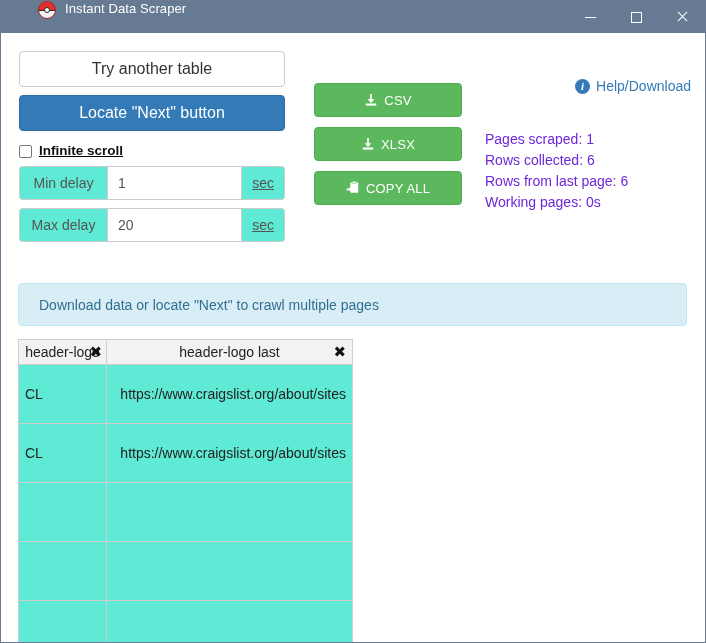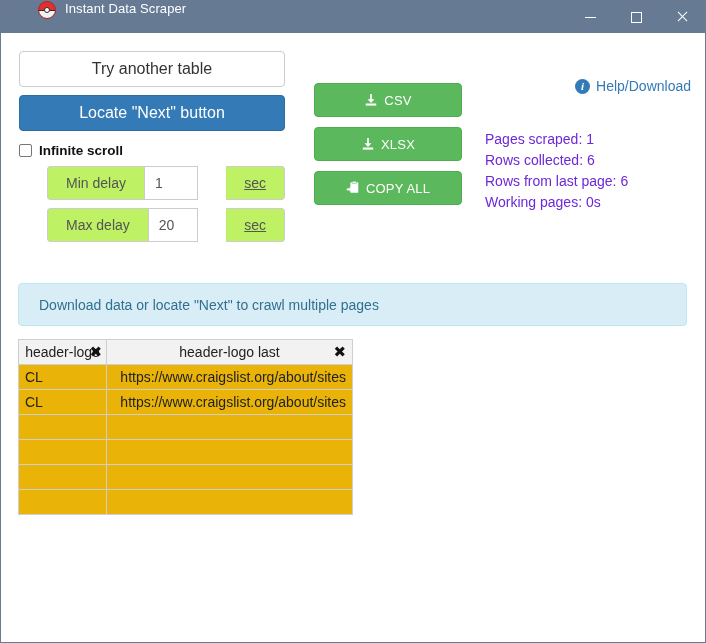--- a/index.html
+++ b/index.html
@@ -128,23 +128,24 @@
     background: #337ab7;
     border: 1px solid #2e6da4;
     color: #ffffff;
     height: 36px;
     margin-top: 8px;
   }
 
   
   #infinite-scroll-row {
     display: flex;
-    align-items: center;
+    align-items: flex-end;
     margin-top: 12px;
     margin-bottom: 8px;
+    text-decoration: underline;
   }
   #infinite-scroll-check {
     width: 13px;
     height: 13px;
     box-sizing: border-box;
     border: 1px solid #767676;
     background: #ffffff;
     border-radius: 2px;
     flex: none;
     cursor: pointer;
@@ -159,28 +160,27 @@
   
   .input-group {
     display: flex;
     margin-bottom: 8px;
     height: 34px;
   }
   .ig-addon {
     display: flex;
     align-items: center;
     justify-content: center;
-    background: #bef264;
+    background: #5eead4;
     border: 1px solid #cccccc;
     box-sizing: border-box;
     font-size: 14px;
     color: #555555;
-    padding: 0 18px;
+    padding: 0 10px;
     white-space: nowrap;
-    margin-left: 28px;
   }
   .ig-addon.left  { border-radius: 4px 0 0 4px; border-right: none; min-width: 88px; }
   .ig-addon.right { border-radius: 0 4px 4px 0; border-left: none; min-width: 42px; text-decoration: underline; }
   .ig-input {
     flex: 1;
     min-width: 0;
     border: 1px solid #cccccc;
     box-sizing: border-box;
     background: #ffffff;
     font-family: "Liberation Sans", sans-serif;
@@ -289,24 +289,24 @@
     height: 22px;
     padding: 1px 4px;
     position: relative;
     text-align: center;
     overflow: hidden;
     white-space: nowrap;
   }
   table#data-table td {
     border: 1px solid #cfcfcf;
     height: 22px;
-    padding: 1px 6px;
+    padding: 18px 6px;
     overflow: hidden;
     white-space: nowrap;
-    background: #eab308;
+    background: #5eead4;
   }
   .col-a { width: 75px; }
   .col-b { width: 233px; text-align: right; }
   th .th-label { display: block; overflow: hidden; text-overflow: clip; }
   th.col-a .th-label { text-align: center; }
   .del-x {
     position: absolute;
     top: 50%;
     transform: translateY(-50%);
     font-size: 15px;

